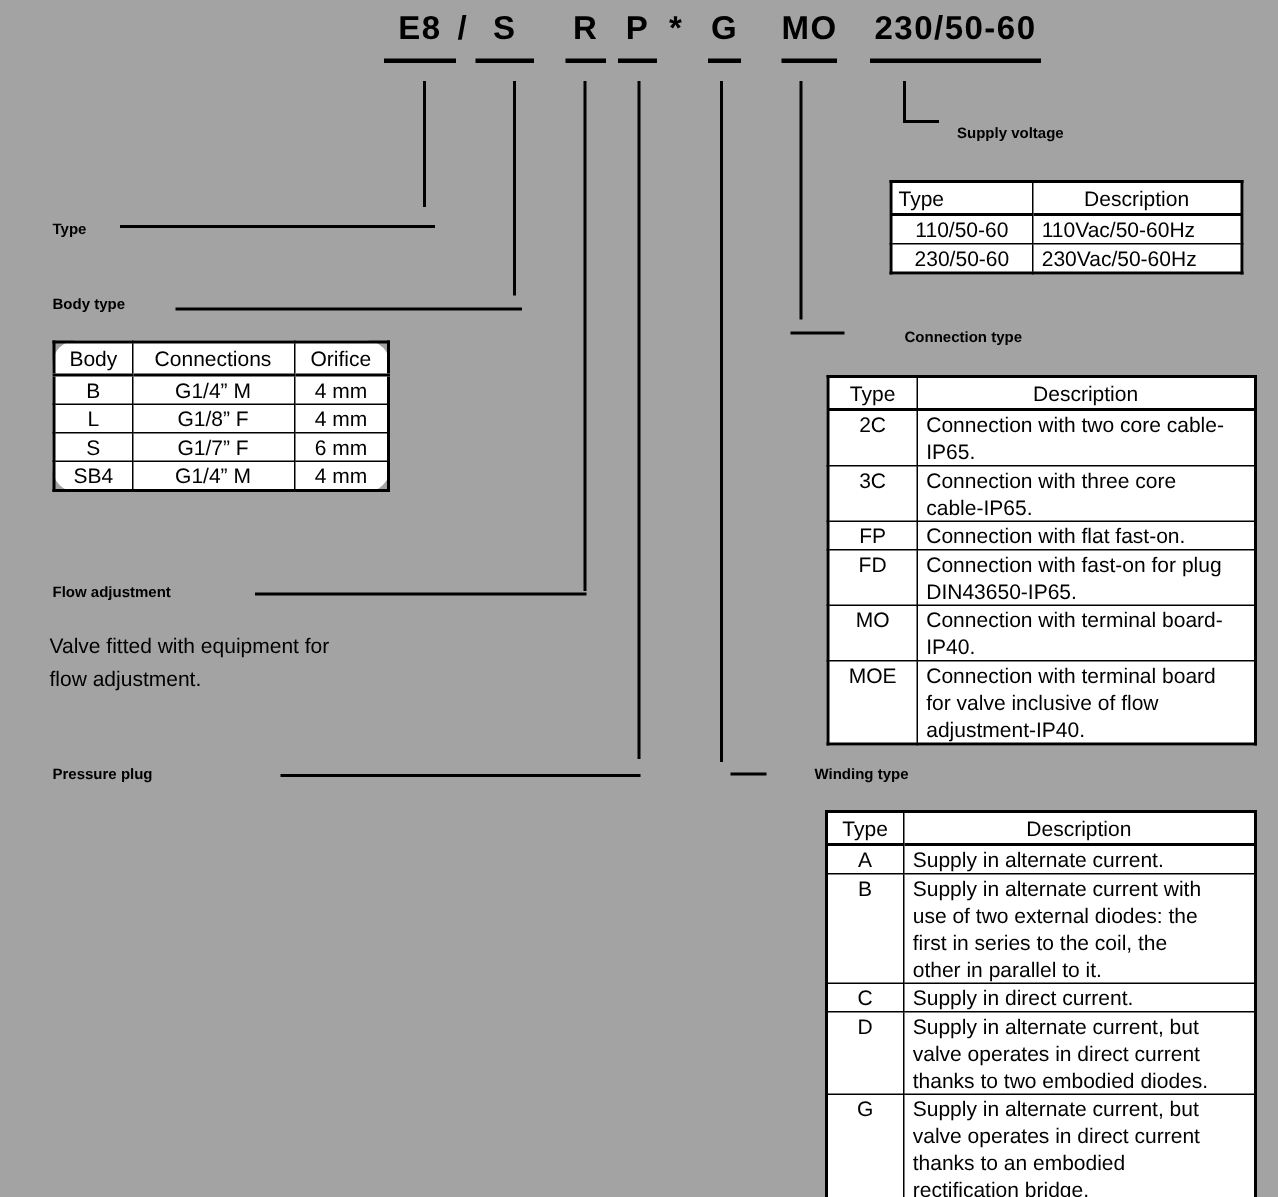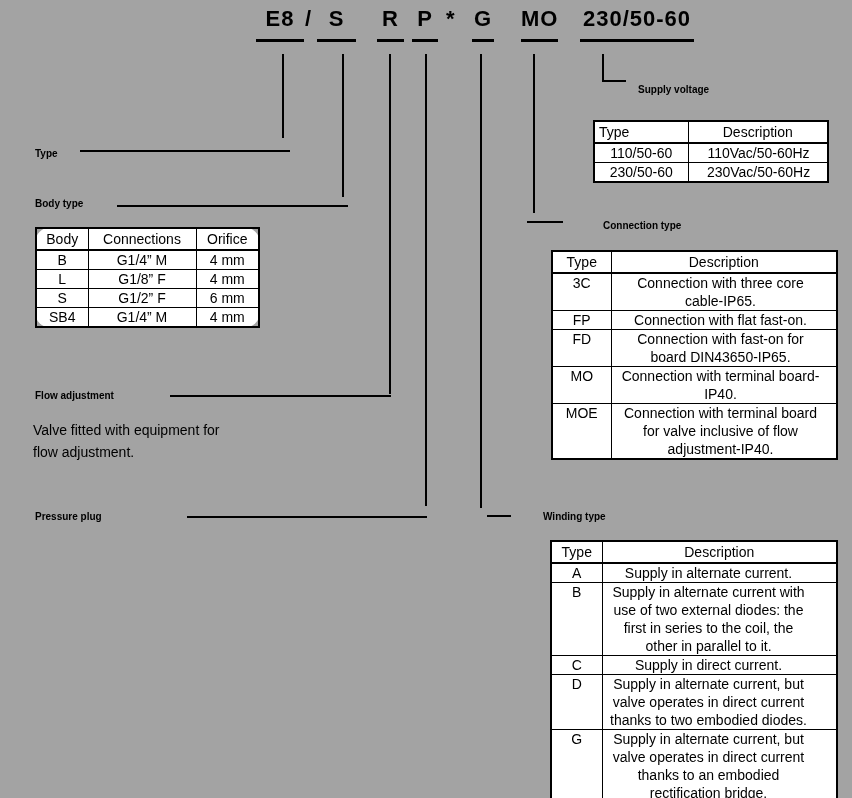--- a/index.html
+++ b/index.html
@@ -22,21 +22,21 @@
 
   
   table.t { position:absolute; border-collapse:collapse; table-layout:fixed;
             font-size:14px; line-height:18px; background:#fff; }
   table.t { border:2px solid #000; }
   table.t th, table.t td { border:1px solid #000; }
   table.t th { border-bottom:2px solid #000; font-weight:normal; text-align:center;
                padding:1px 3px; height:20px; vertical-align:middle; }
   table.t td { text-align:center; vertical-align:top; padding:0 3px; height:18px; }
   table.t th.left { text-align:left; padding-left:4px; }
-  table.t td.desc { text-align:center; padding:0 0 0 6px; }
+  table.t td.desc { text-align:left; padding:0 0 0 6px; }
   .w206 { width:206px; }
   .w200 { width:200px; }
   .w128 { width:128px; }
   td.mid { vertical-align:middle; }
 </style>
 </head>
 <body>
 
 <div class="page">
 
@@ -126,21 +126,21 @@
         <td>G1/4” M</td>
         <td>4 mm</td>
       </tr>
       <tr>
         <td>L</td>
         <td>G1/8” F</td>
         <td>4 mm</td>
       </tr>
       <tr>
         <td>S</td>
-        <td>G1/2” F</td>
+        <td>G1/7” F</td>
         <td>6 mm</td>
       </tr>
       <tr>
         <td>SB4</td>
         <td>G1/4” M</td>
         <td>4 mm</td>
       </tr>
     </tbody>
   </table>
 
@@ -150,35 +150,41 @@
         <col style="width:226px;">
       </colgroup>
     <thead>
       <tr>
         <th>Type</th>
         <th>Description</th>
       </tr>
     </thead>
     <tbody>
       <tr>
+        <td>2C</td>
+        <td class="desc">
+            <div class="w206">Connection with two core cable-IP65.</div>
+          </td>
+      </tr>
+      <tr>
         <td>3C</td>
         <td class="desc">
             <div class="w206">Connection with three core cable-IP65.</div>
           </td>
       </tr>
       <tr>
         <td>FP</td>
         <td class="desc">
             <div class="w206">Connection with flat fast-on.</div>
           </td>
       </tr>
       <tr>
         <td>FD</td>
         <td class="desc">
-            <div class="w206">Connection with fast-on for board DIN43650-IP65.</div>
+            <div class="w206">Connection with fast-on for plug DIN43650-IP65.</div>
           </td>
       </tr>
       <tr>
         <td>MO</td>
         <td class="desc">
             <div class="w206">Connection with terminal board-IP40.</div>
           </td>
       </tr>
       <tr>
         <td class="mid">MOE</td>

